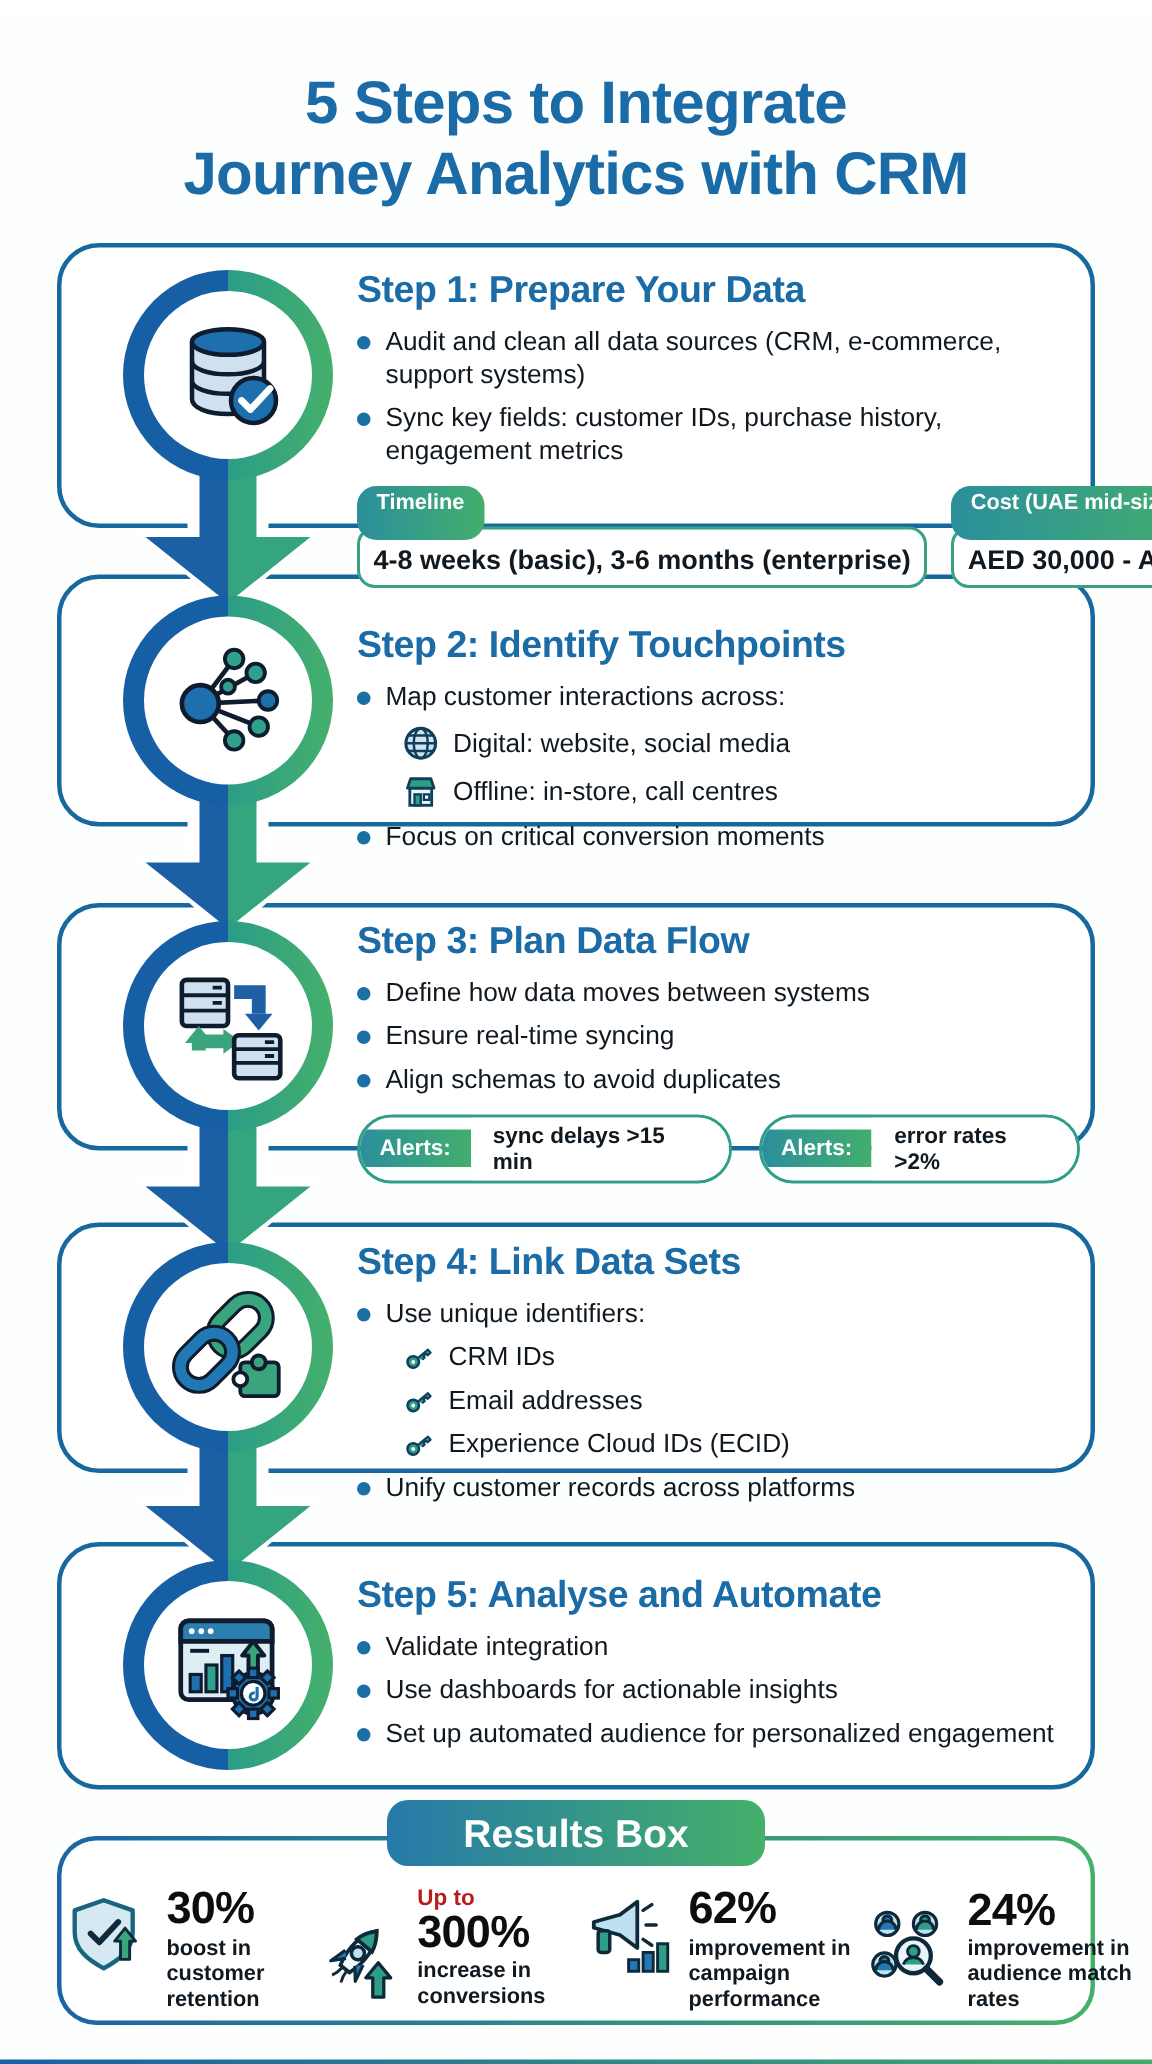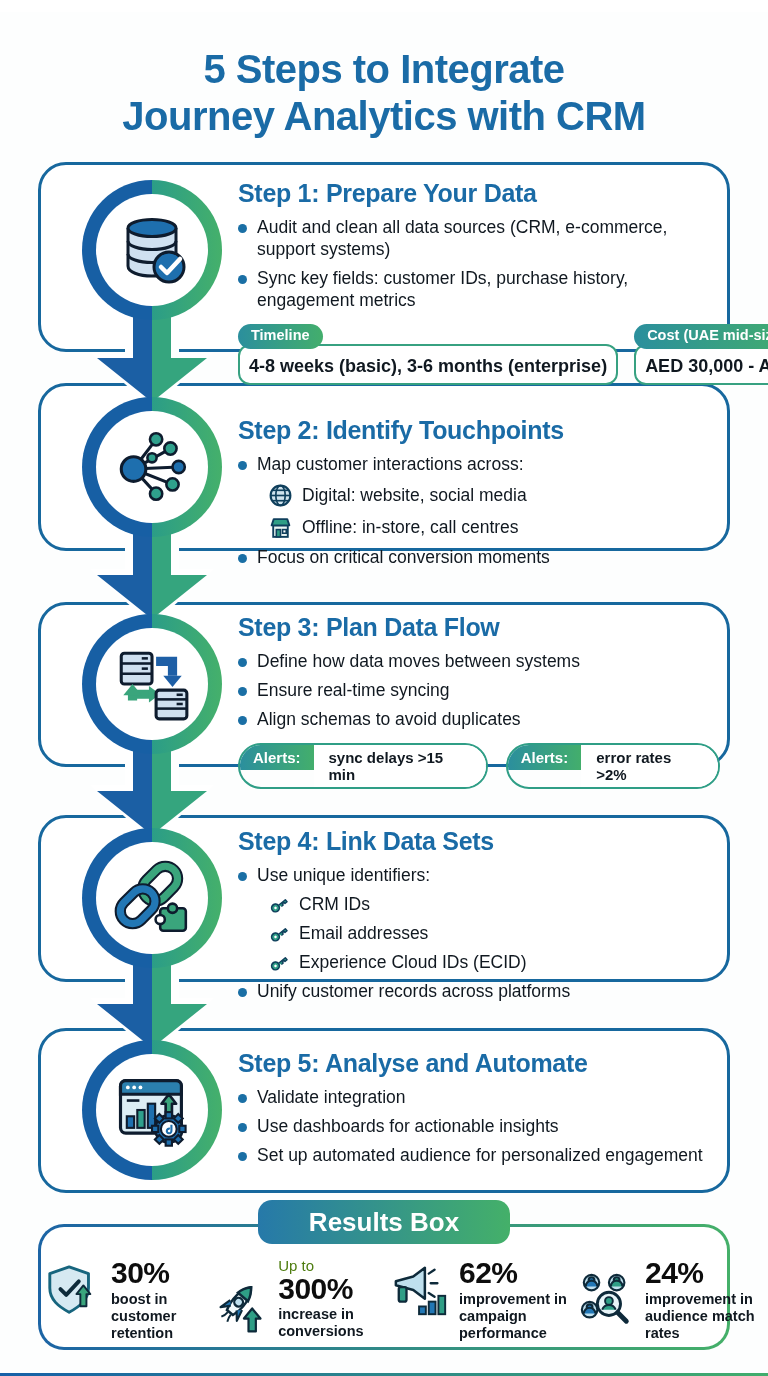--- a/index.html
+++ b/index.html
@@ -33,51 +33,51 @@
   
   .step-content{position:absolute;left:238px;width:482px;z-index:2;}
   .step-title{color:#1a6ba6;font-weight:700;font-size:25px;margin:0 0 9px 0;letter-spacing:-0.3px;}
   .bullet{display:flex;gap:10px;margin-bottom:7px;font-size:17.5px;font-weight:400;line-height:1.25;}
   .bullet-dot{flex:0 0 auto;width:9px;height:9px;border-radius:50%;background:#1a6fa5;margin-top:7px;}
   .sub-item{display:flex;gap:9px;align-items:center;margin:2px 0 7px 30px;font-size:17.5px;font-weight:500;}
   .sub-icon{flex:0 0 auto;display:flex;}
   
   .badge-row{display:flex;gap:16px;margin-top:12px;}
   .badge-tab{
-    position:relative;z-index:2;display:inline-block;padding:3px 13px 6px;
+    position:relative;z-index:2;display:inline-block;padding:3px 13px 17px;
     border-radius:13px;background:linear-gradient(90deg,#2b8f9d,#43ae6c);
     color:#fff;font-size:14.5px;font-weight:700;margin-bottom:-9px;margin-left:0;
   }
   .badge-value{
     border:2px solid #37a181;border-radius:12px;background:#fff;
     padding:10px 9px 6px;font-size:18px;font-weight:700;color:#101820;white-space:nowrap;
   }
   
   .alert-row{display:flex;gap:18px;margin-top:12px;}
-  .alert-pill{display:inline-flex;border:2px solid #2f9e86;border-radius:999px;overflow:hidden;align-items:flex-start;}
+  .alert-pill{display:inline-flex;border:2px solid #2f9e86;border-radius:999px;overflow:hidden;align-items:center;}
   .alert-label{background:linear-gradient(90deg,#2b8f9d,#43ae6c);color:#fff;padding:4px 13px;font-weight:700;font-size:15px;}
   .alert-value{background:#fff;padding:4px 15px;font-weight:700;font-size:15px;color:#101820;}
   
   .results-wrap{
     position:absolute;left:38px;top:1212px;width:692px;height:126px;border-radius:26px;
     background:linear-gradient(90deg,#1c64a5,#45b069);z-index:1;
   }
   .results-inner{position:absolute;inset:3px;border-radius:23px;background:#ffffff;}
   .results-header{
     position:absolute;left:50%;transform:translateX(-50%);top:1188px;width:252px;height:44px;
     border-radius:14px;background:linear-gradient(90deg,#2679a9,#44b069);
     display:flex;align-items:center;justify-content:center;
     color:#fff;font-size:26px;font-weight:700;z-index:4;
   }
   .stats-row{
     position:absolute;left:44px;top:1246px;width:684px;display:flex;z-index:3;
   }
   .stat{display:flex;gap:9px;align-items:flex-start;}
   .stat-icon{flex:0 0 auto;margin-top:4px;}
-  .stat-prefix{font-size:15px;font-weight:400;color:#4d7c0f;line-height:1.05;}
+  .stat-prefix{font-size:15px;font-weight:700;color:#b91c1c;line-height:1.05;}
   .stat-value{font-size:30px;font-weight:800;color:#0d0d0d;line-height:1.02;letter-spacing:-0.5px;}
   .stat-label{font-size:14.5px;font-weight:600;color:#101820;line-height:1.18;margin-top:2px;}
   
   .bottom-bar{
     position:absolute;left:0;top:1361px;width:768px;height:15px;
     background:linear-gradient(90deg,#1660a8,#41ad6c);
   }
 </style>
 </head>
 <body>

